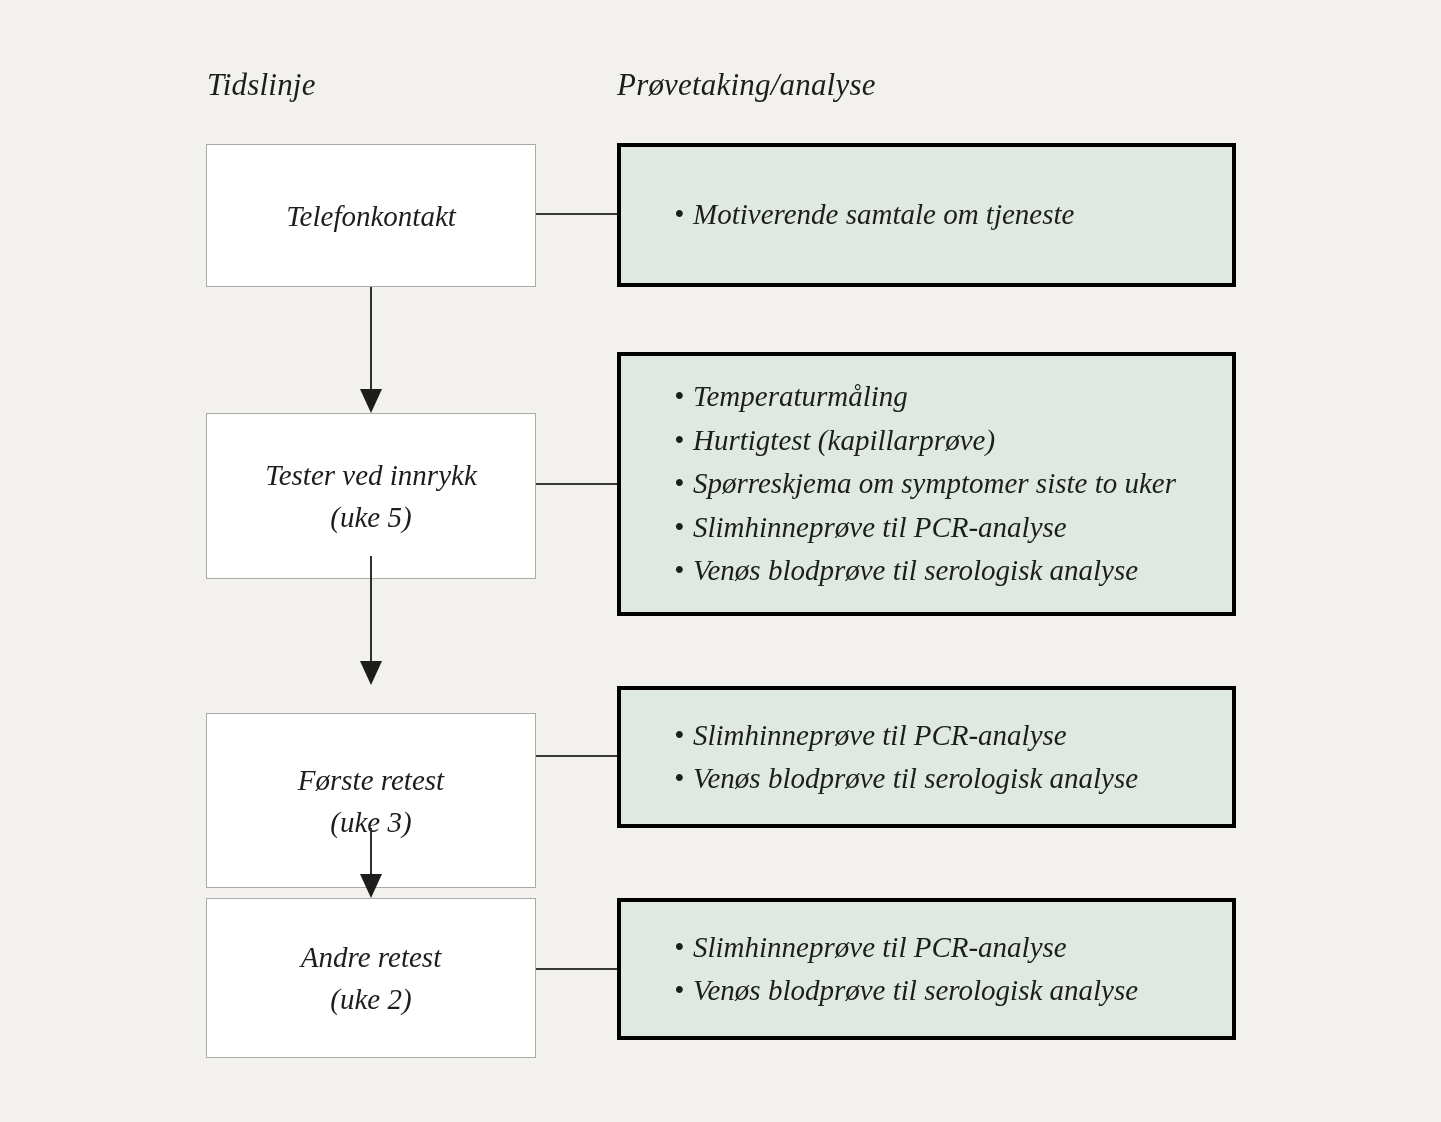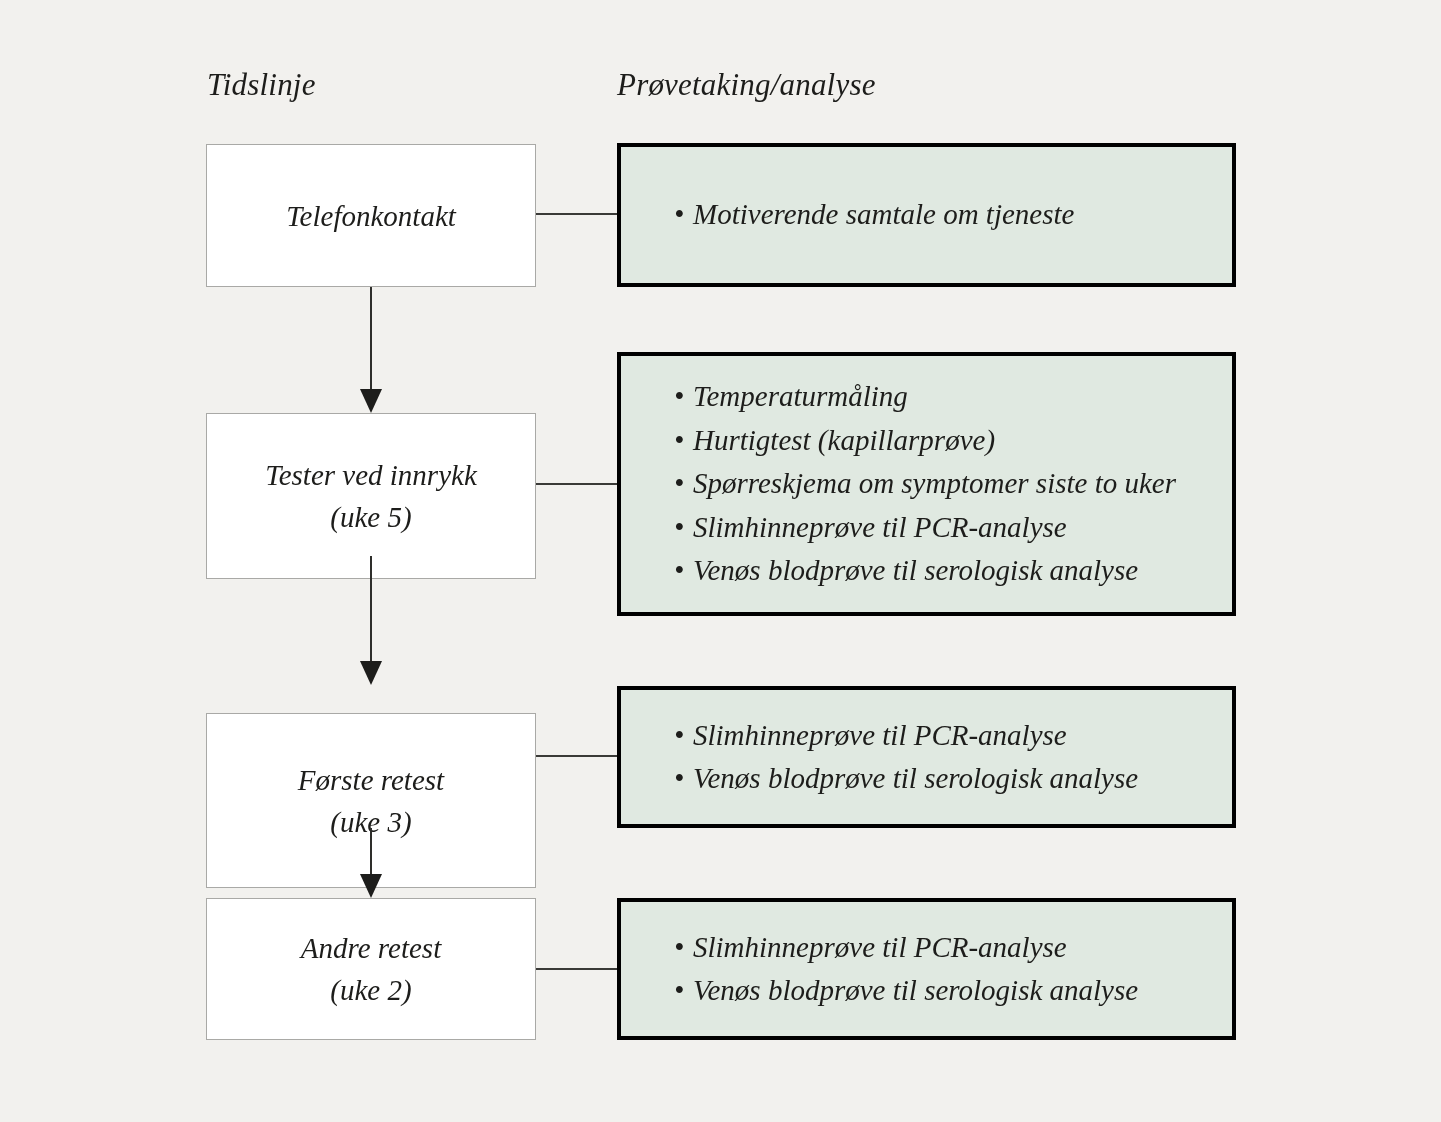--- a/index.html
+++ b/index.html
@@ -35,21 +35,21 @@
     flex-direction: column;
     align-items: center;
     justify-content: center;
     text-align: center;
     font-size: 29px;
     line-height: 42px;
   }
   .tbox.b1 { top: 144px; height: 143px; }
   .tbox.b2 { top: 413px; height: 166px; }
   .tbox.b3 { top: 685px; height: 175px; margin-top: 28px; }
-  .tbox.b4 { top: 898px; height: 142px; }
+  .tbox.b4 { top: 898px; height: 160px; }
 
   .panel {
     position: absolute;
     left: 617px;
     width: 619px;
     background: #e0e9e1;
     border: 4px solid #000000;
     box-sizing: border-box;
     display: flex;
     align-items: center;

